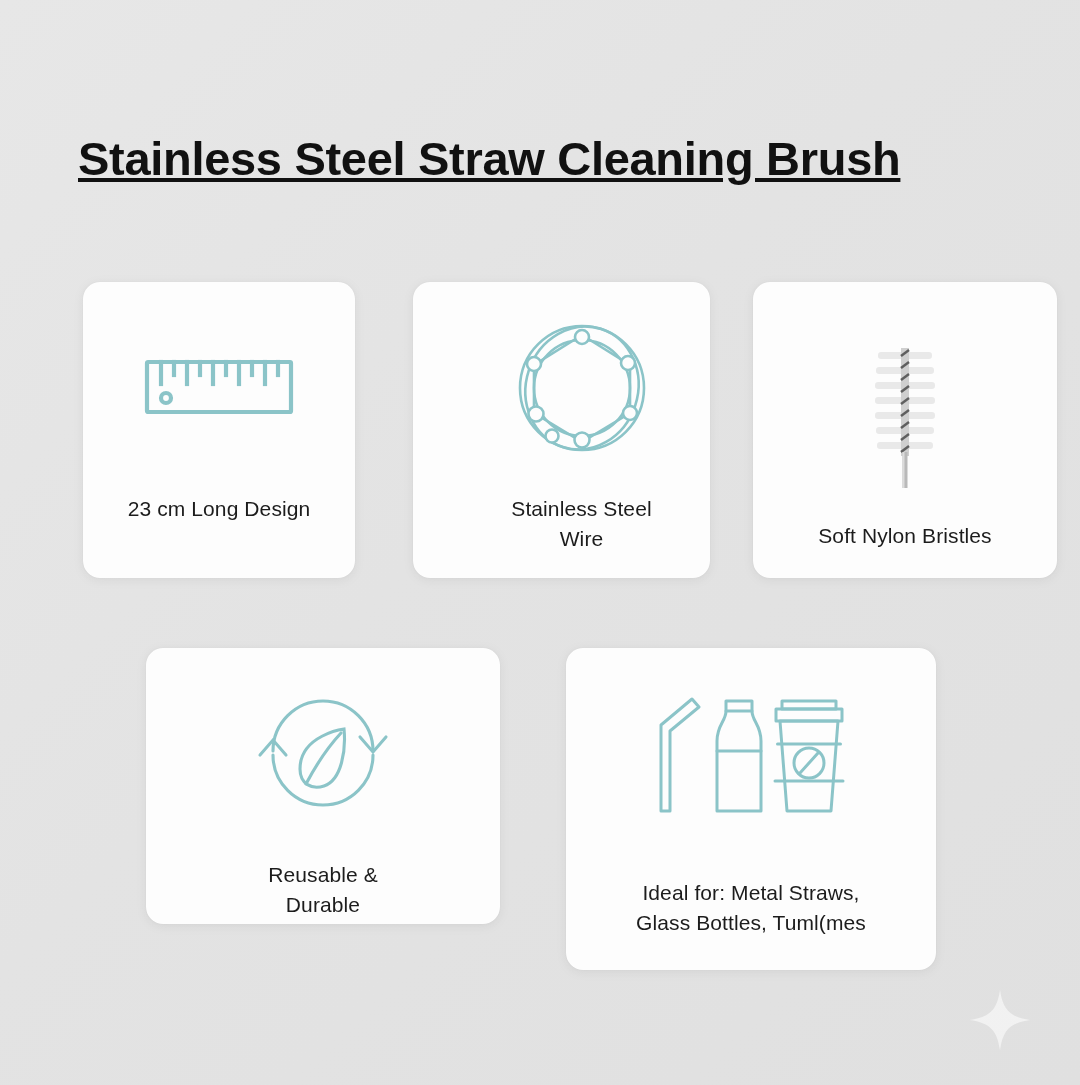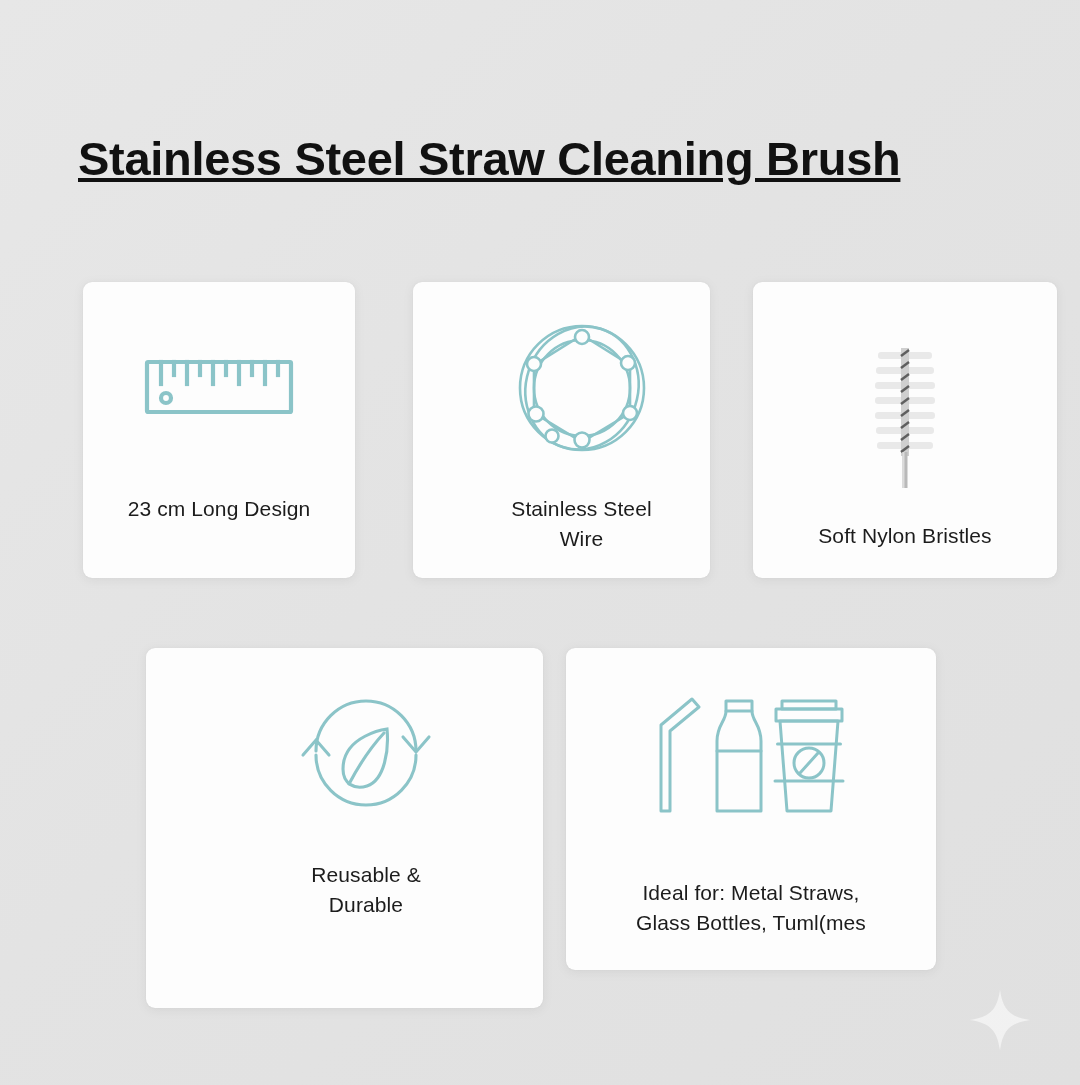--- a/index.html
+++ b/index.html
@@ -32,21 +32,21 @@
     letter-spacing: -0.3px;
     white-space: nowrap;
     line-height: 1.1;
     text-decoration: underline;
   }
 
   
   .card {
     position: absolute;
     background: #fdfdfd;
-    border-radius: 9px;
+    border-radius: 17px;
     box-shadow: 0 2px 10px rgba(120,120,120,0.13),
                 0 0 1px rgba(140,140,140,0.18);
     display: flex;
     flex-direction: column;
     align-items: center;
   }
 
   .card-icon {
     flex: 0 0 auto;
     display: flex;
@@ -70,21 +70,21 @@
   #card-bristle { left: 753px; top: 282px; width: 304px; height: 296px; justify-content: center; }
 
   #card-length .card-icon,
   #card-wire .card-icon,
   #card-bristle .card-icon {
     height: 212px;
     width: 100%;
   }
 
   
-  #card-reusable { left: 146px; top: 648px; width: 354px; height: 360px; padding-left: 43px; }
+  #card-reusable { left: 146px; top: 648px; width: 354px; height: 276px; }
   #card-idealfor { left: 566px; top: 648px; width: 370px; height: 322px; gap: 18px; }
 
   #card-reusable .card-icon,
   #card-idealfor .card-icon {
     height: 212px;
     width: 100%;
   }
 
   #card-idealfor .card-label { font-size: 21px; }
 

